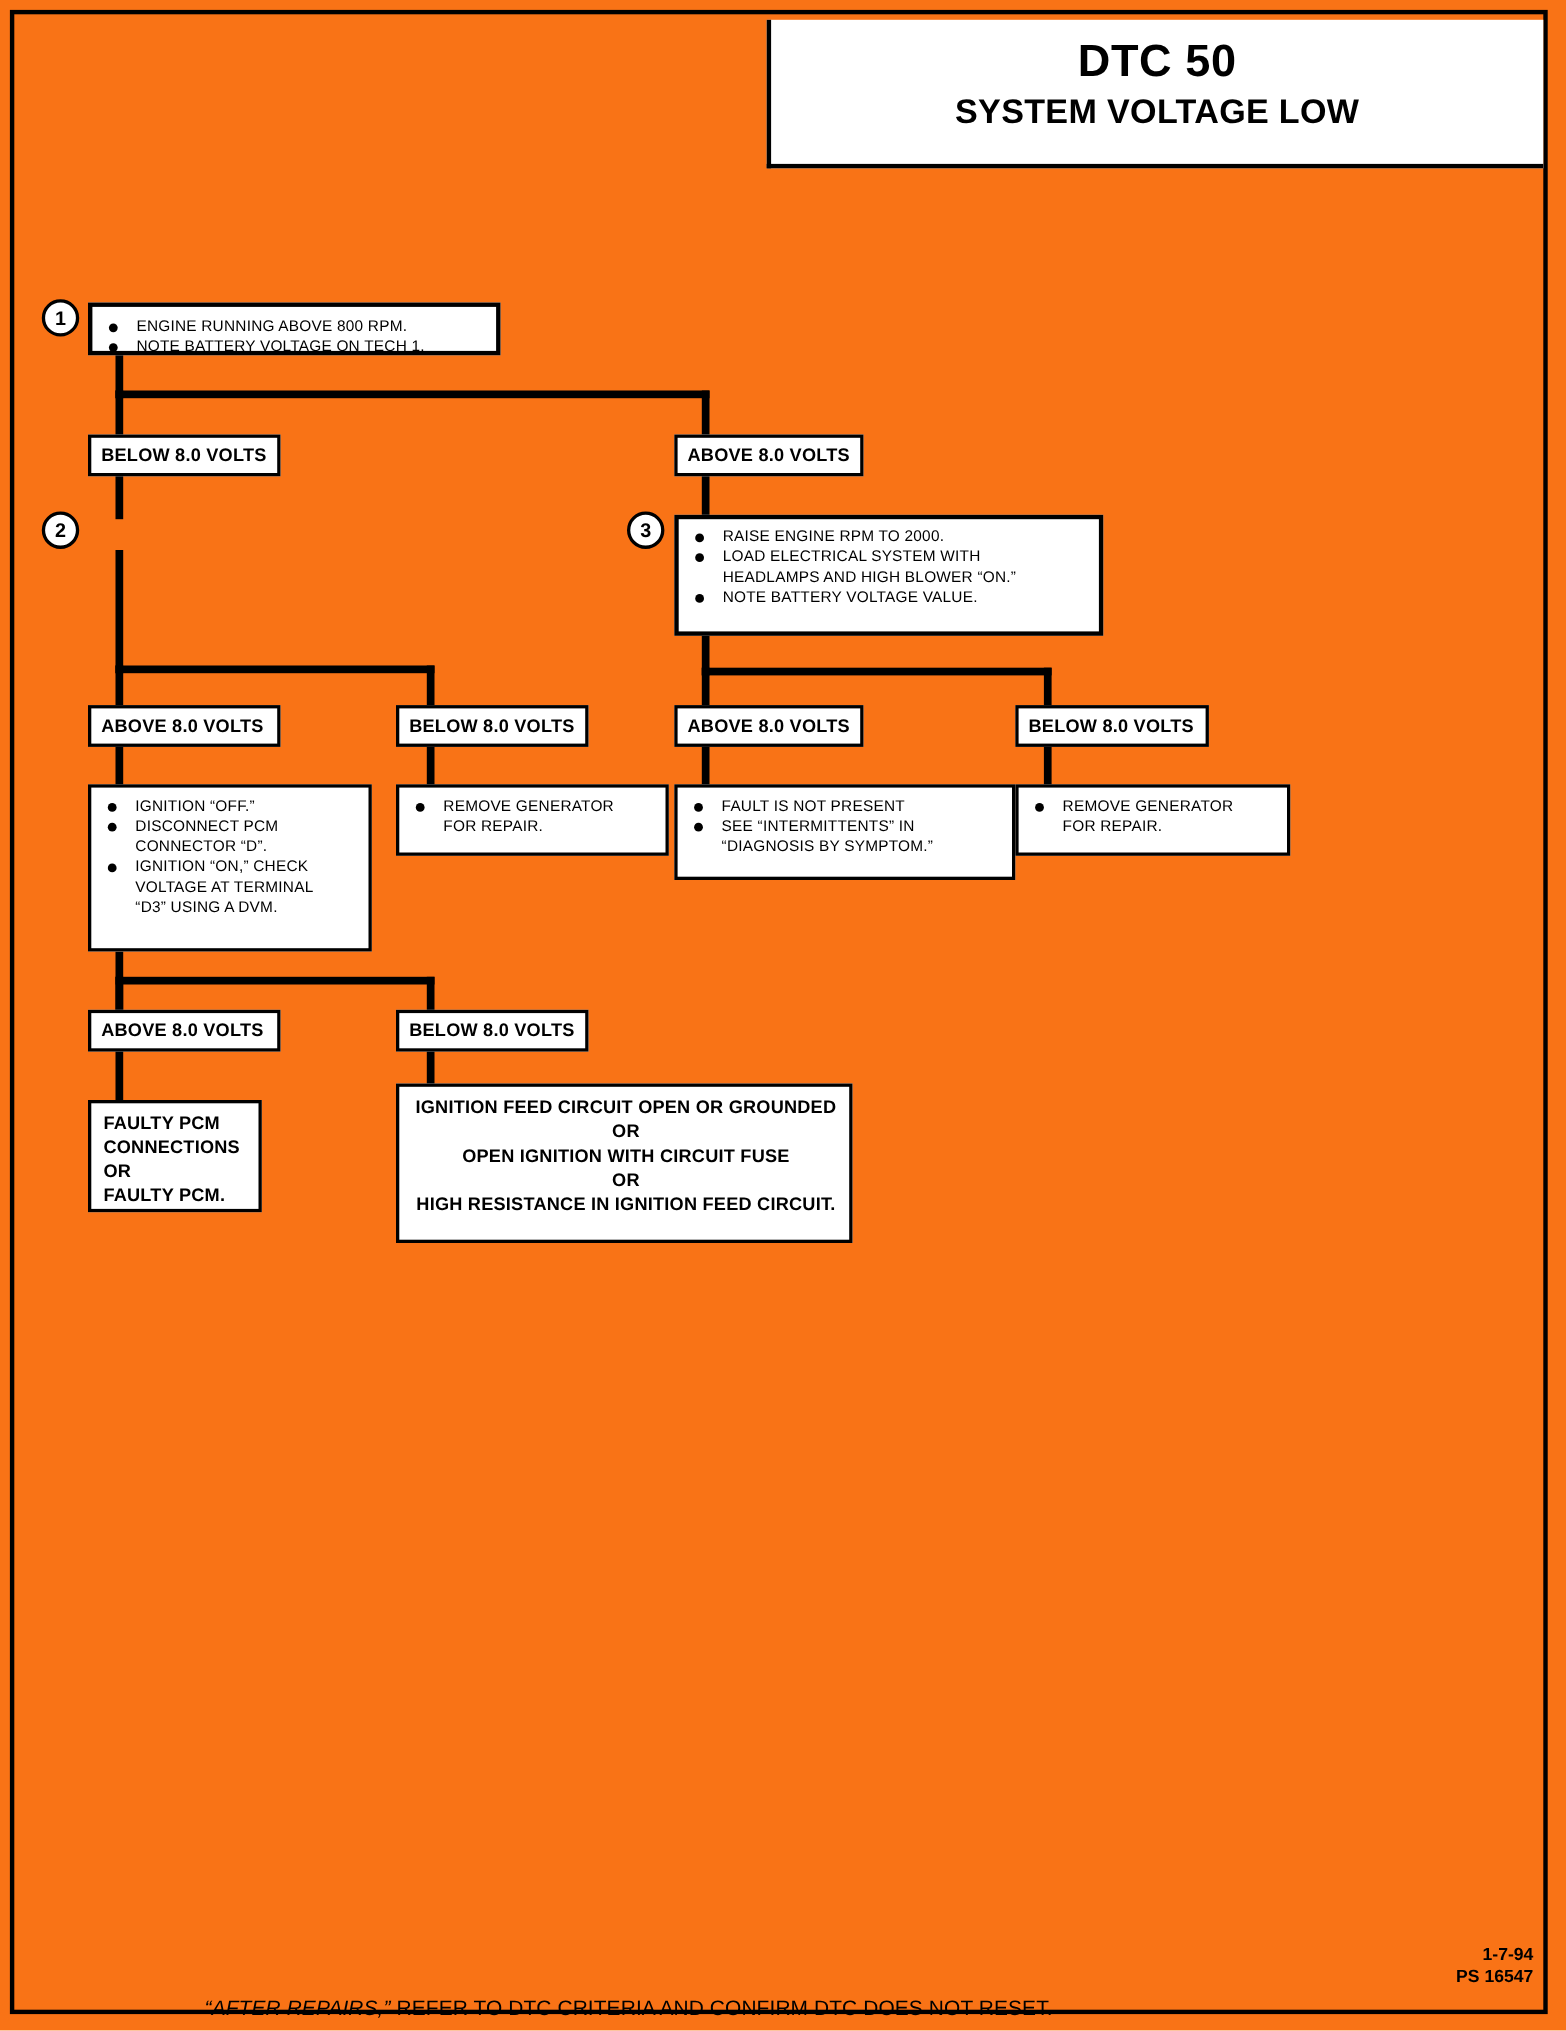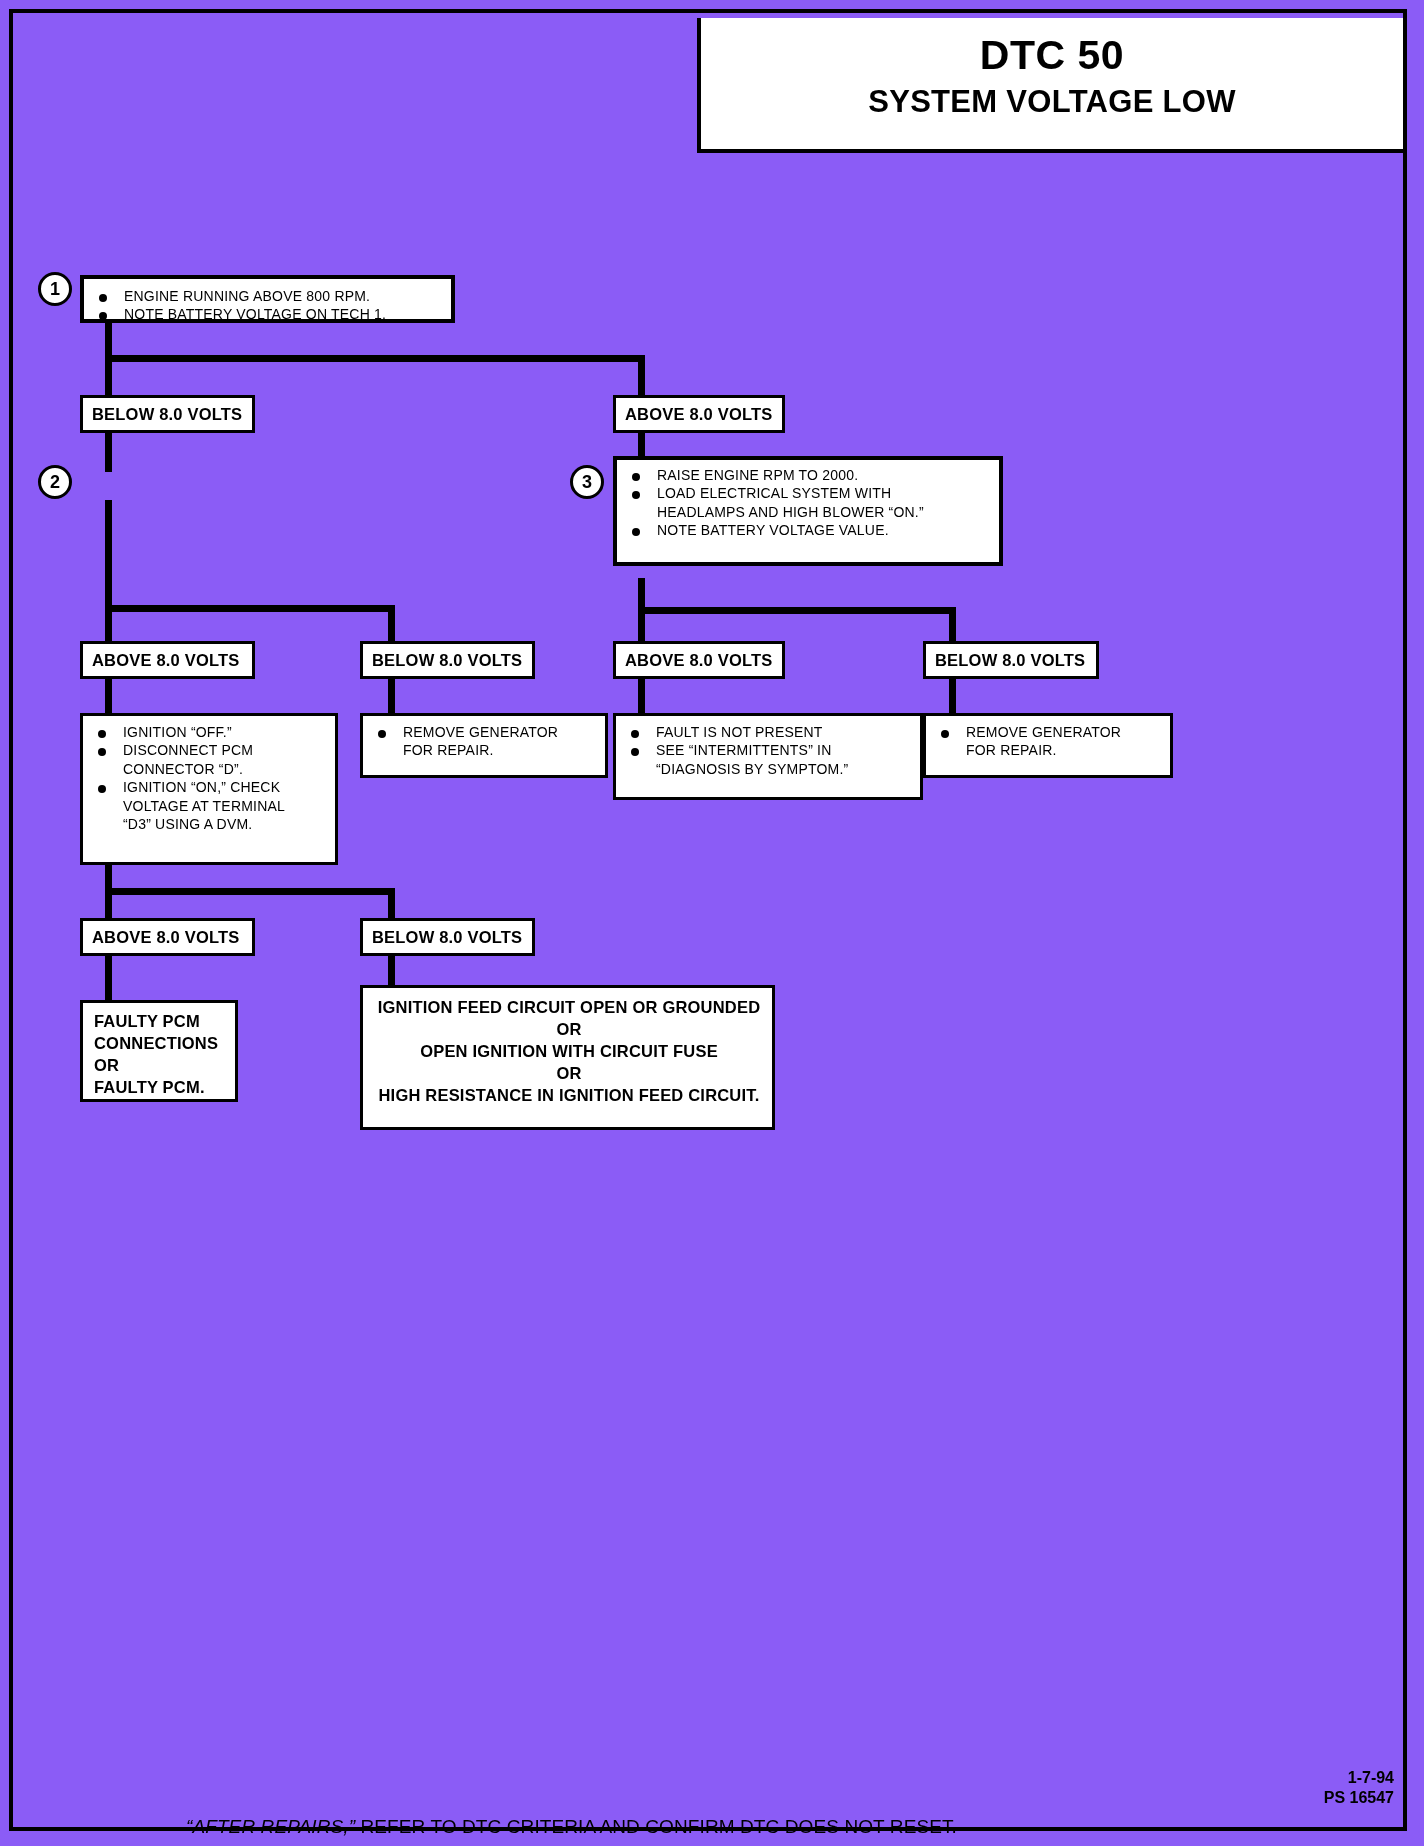--- a/index.html
+++ b/index.html
@@ -11,21 +11,21 @@
   body {
     font-family: "Liberation Sans", sans-serif;
     color: #000000;
   }
 
   
   #page {
     position: relative;
     width: 1424px;
     height: 1846px;
-    background: #8b5cf6;
+    background: #f97316;
     overflow: hidden;
   }
   #page-border {
     position: absolute;
     left: 9px;
     top: 9px;
     width: 1398px;
     height: 1822px;
     border: 4px solid #000;
     box-sizing: border-box;
@@ -235,21 +235,21 @@
   <div class="box cond-box" style="left:80px; top:395px; width:175px;">
     <span class="label">BELOW 8.0 VOLTS</span>
   </div>
   <div class="box cond-box" style="left:613px; top:395px; width:172px;">
     <span class="label">ABOVE 8.0 VOLTS</span>
   </div>
 
   <div class="step-num" style="left:38px; top:465px;">2</div>
 
   <div class="step-num" style="left:570px; top:465px;">3</div>
-  <div class="box step-box" style="left:613px; top:456px; width:390px; height:110px;">
+  <div class="box step-box" style="left:613px; top:468px; width:390px; height:110px;">
     <div class="inner" style="padding-top:6px;">
       <ul>
         <li>RAISE ENGINE RPM TO 2000.</li>
         <li>
           <span>LOAD ELECTRICAL SYSTEM WITH</span>
           <span class="cont">HEADLAMPS AND HIGH BLOWER “ON.”</span>
         </li>
         <li>NOTE BATTERY VOLTAGE VALUE.</li>
       </ul>
     </div>

